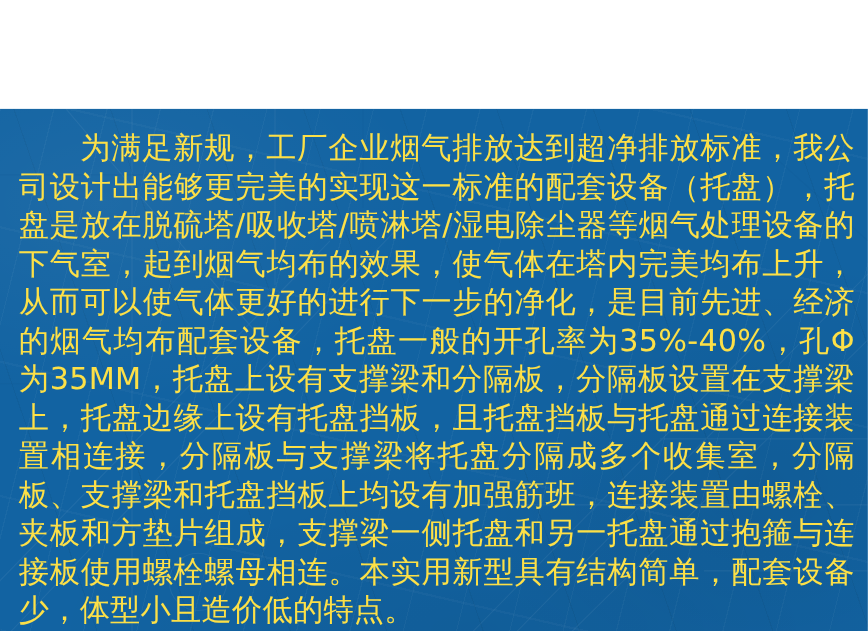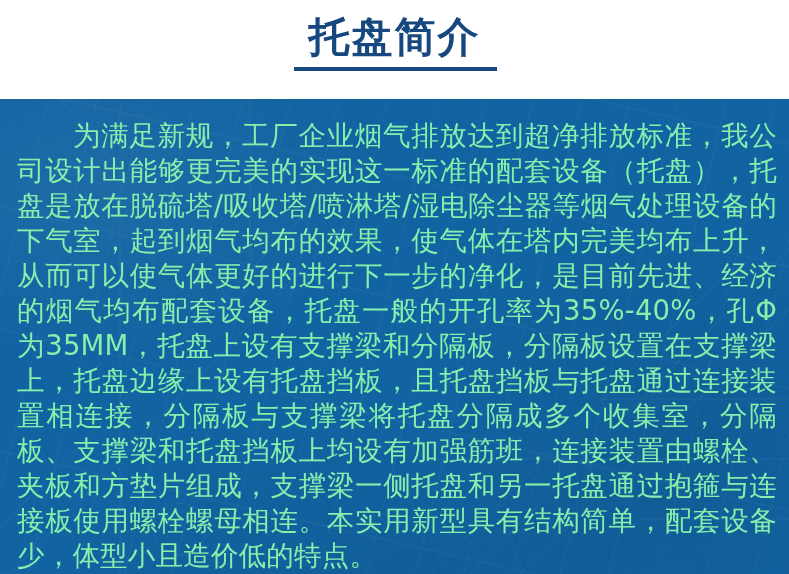--- a/index.html
+++ b/index.html
@@ -118,41 +118,37 @@
     opacity: 0.1;
     pointer-events: none;
   }
 
   
   .body-text {
     position: absolute;
     left: 17px;
     top: 19px;
     width: 760px;
-    color: #86efac;
+    color: #fde047;
     font-size: 27.5px;
     line-height: 35px;
     letter-spacing: 0.2px;
     text-indent: 56px;
     text-align: justify;
     text-justify: inter-ideograph;
     font-family: "DejaVu Sans", "Liberation Sans", sans-serif;
     font-weight: normal;
     white-space: pre-wrap;
   }
 </style>
 </head>
 <body>
 
 <div id="page">
 
-  <div class="header">
-    <div class="title">托盘简介</div>
-    <div class="title-underline"></div>
-  </div>
 
   <div class="panel">
     <div class="texture-a"></div>
     <div class="texture-b"></div>
     <div class="texture-c"></div>
 
     <svg class="texture-svg" viewBox="0 0 789 475" preserveAspectRatio="none">
       <g stroke="#ffffff" stroke-width="1" fill="none" opacity="0.55">
         <path d="M -40 470 L 300 120"></path>
         <path d="M 10 475 L 360 110"></path>

